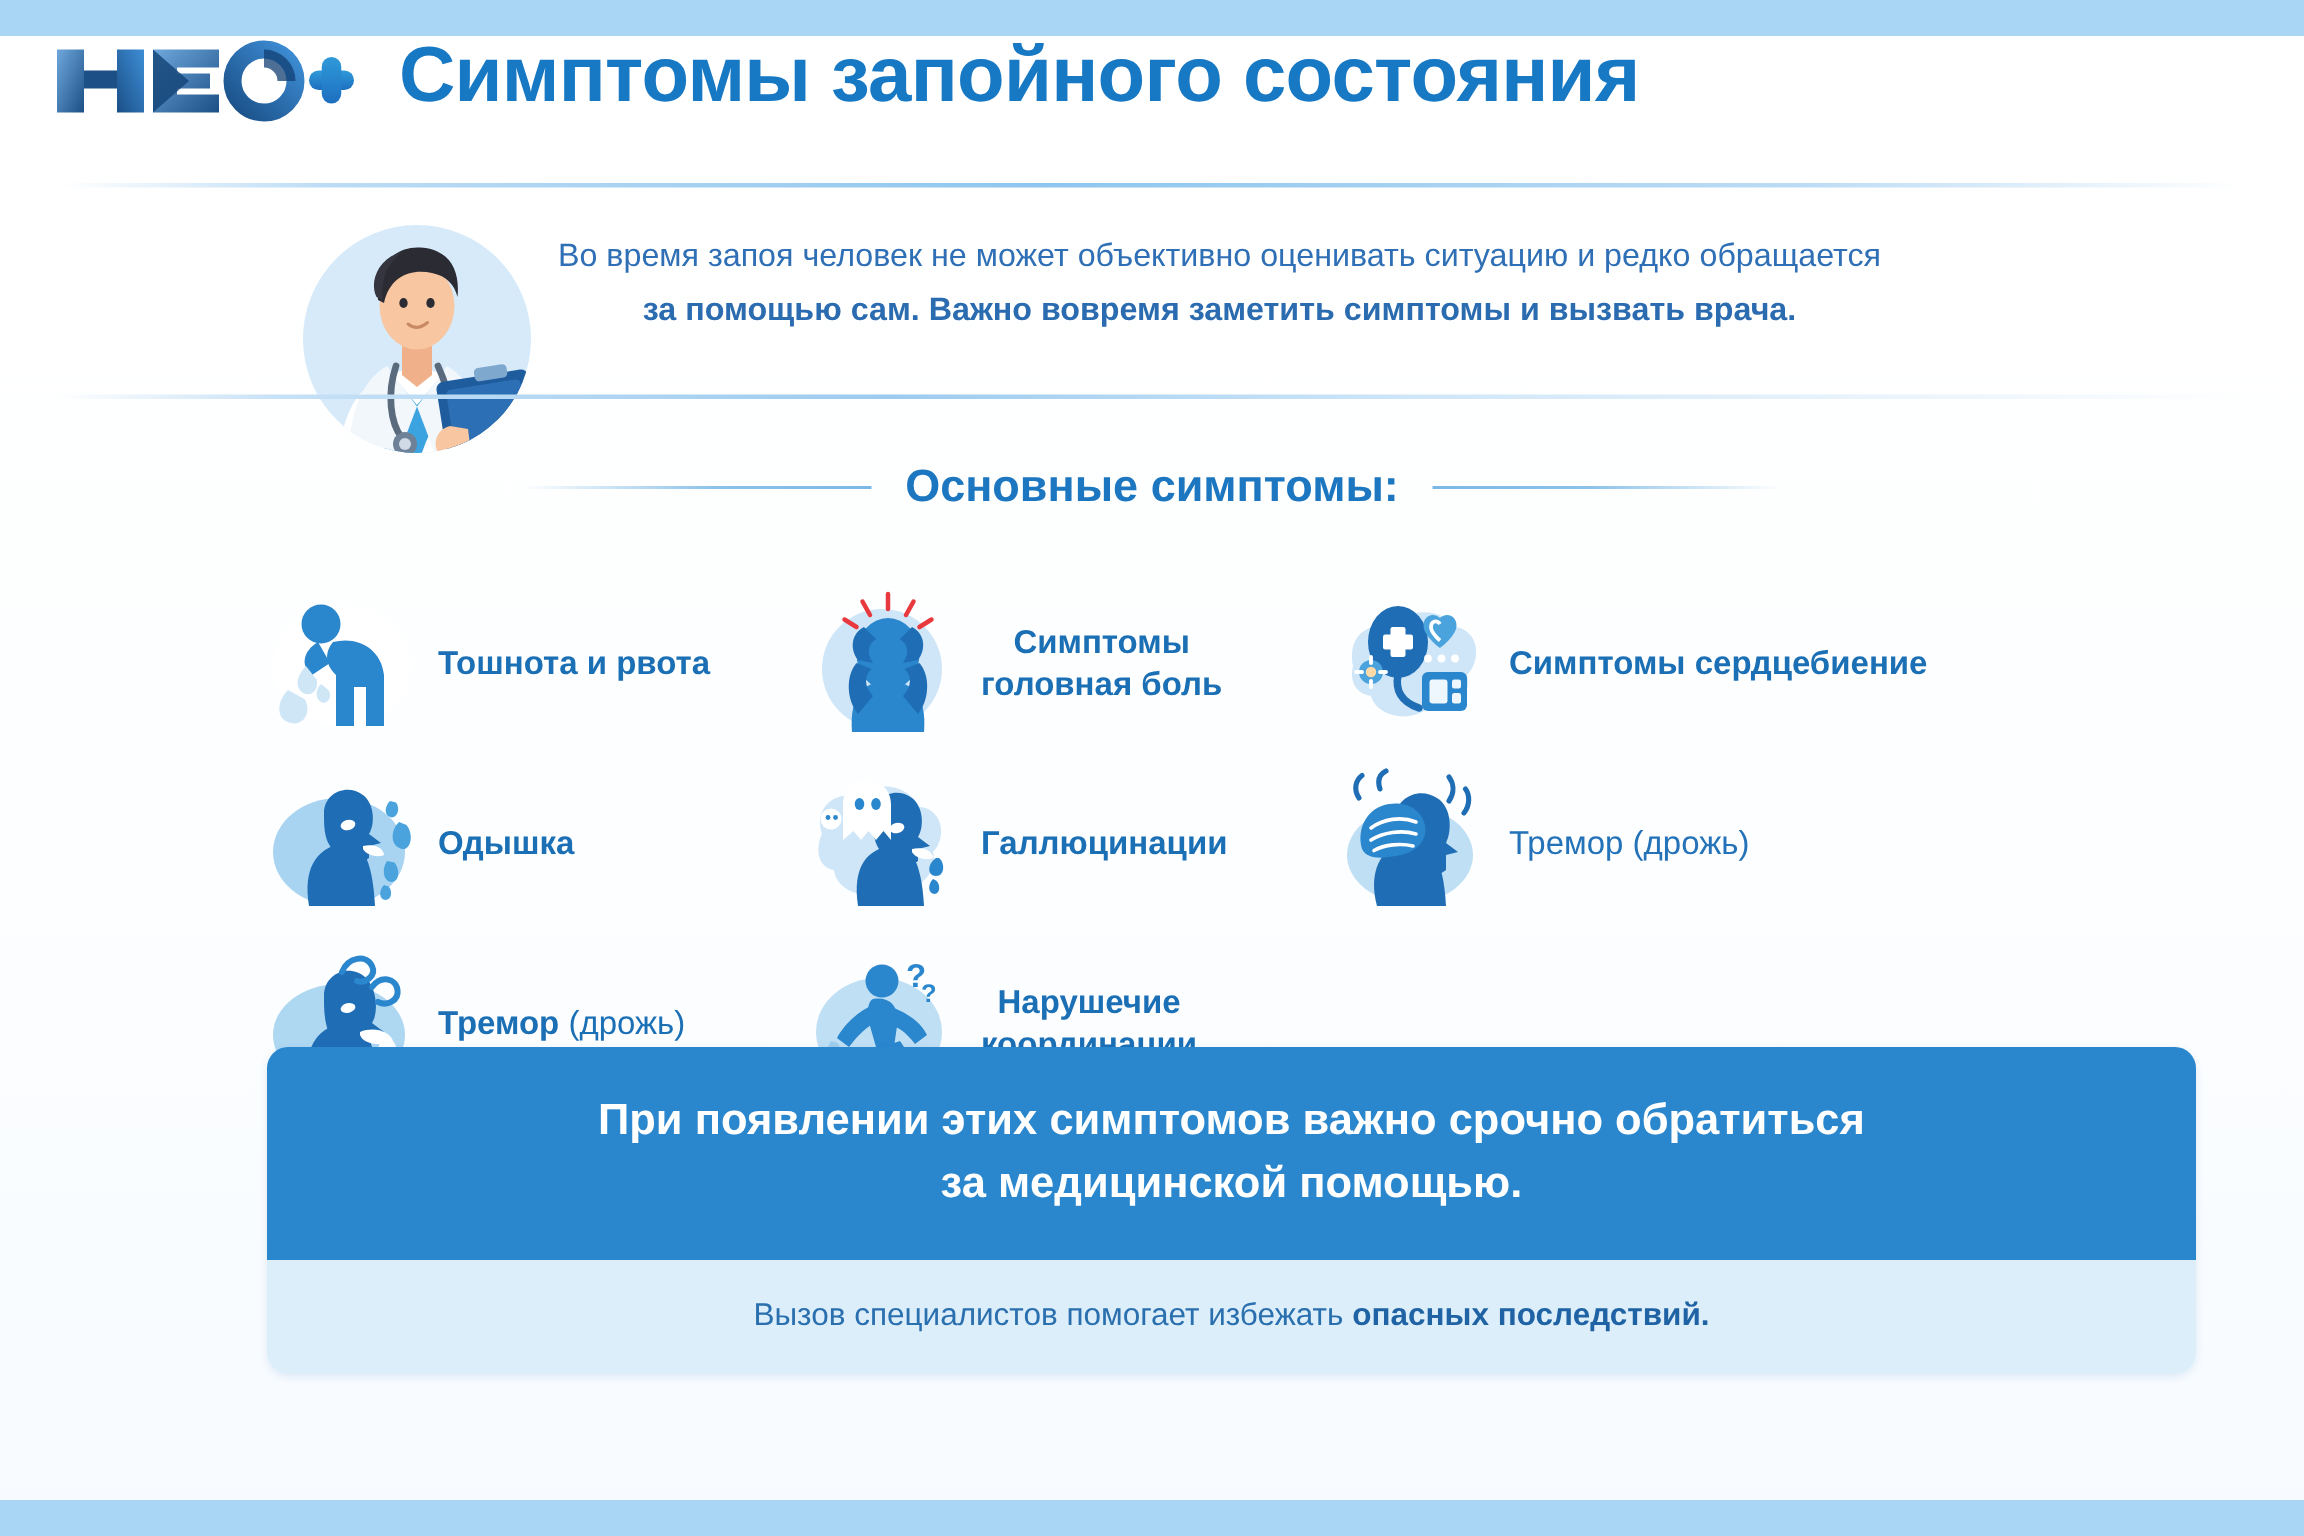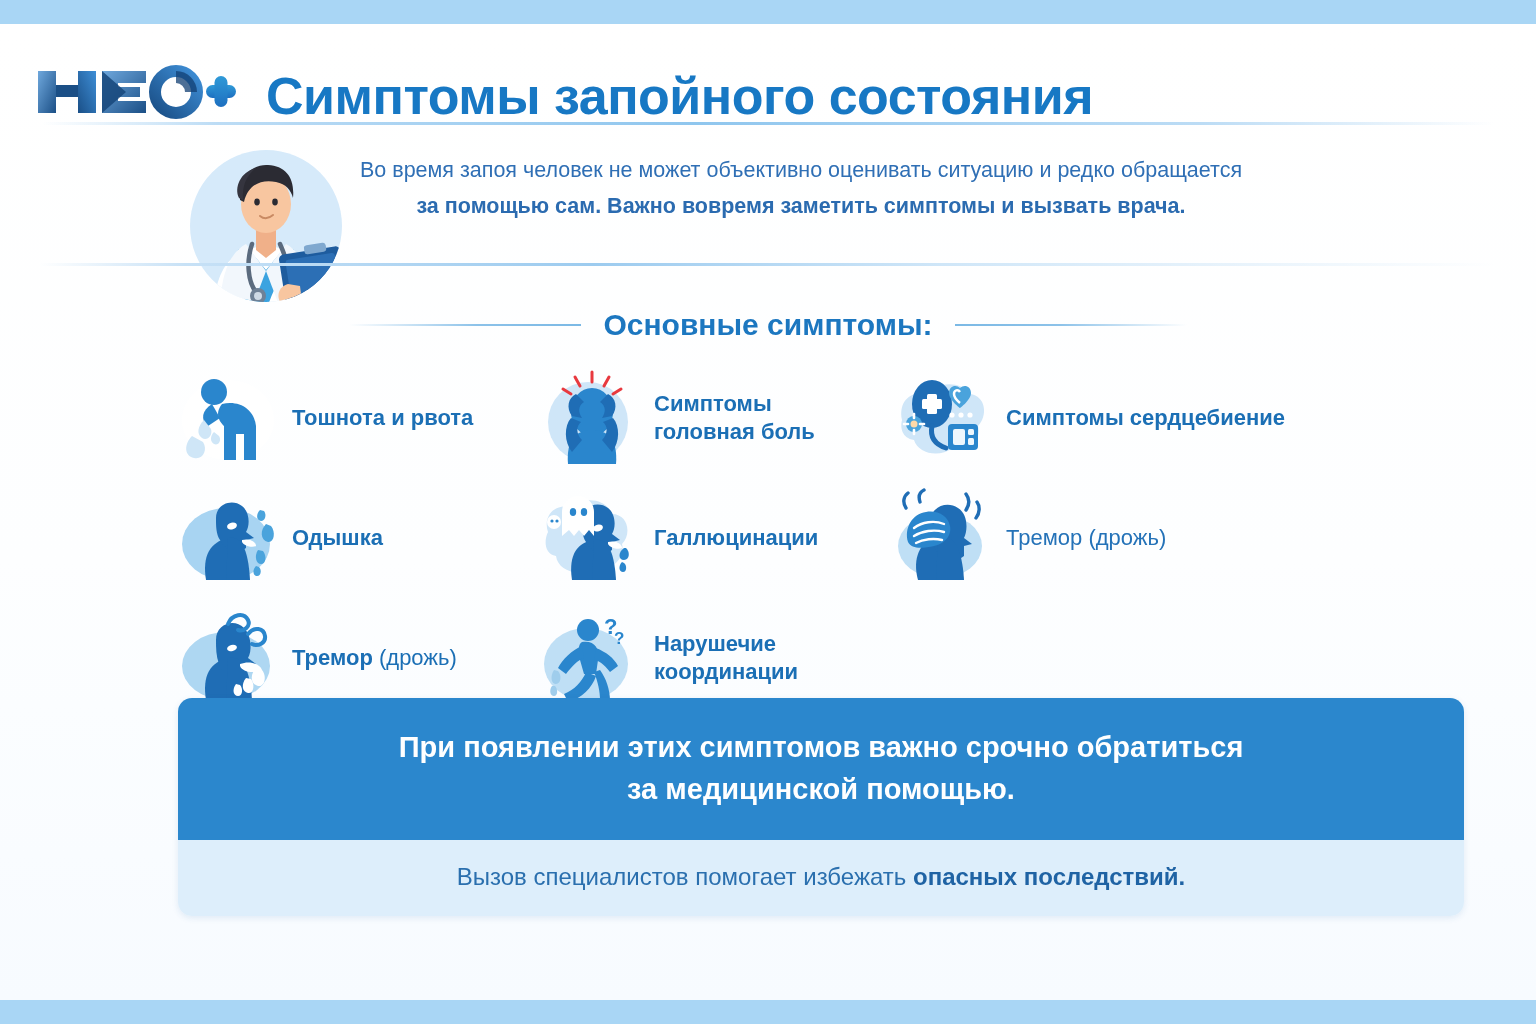--- a/index.html
+++ b/index.html
@@ -28,21 +28,21 @@
 
   .stage {
     position:absolute; left:0; top:24px;
     width:1536px; height:976px;
     background:linear-gradient(180deg,#ffffff 0%,#fdfeff 55%,#f7fbff 100%);
   }
 
   
   .header {
     position:absolute; left:0; top:0; width:1536px; height:98px;
-    display:flex; align-items:flex-end; padding-left:36px;
+    display:flex; align-items:flex-start; padding-left:36px;
   }
   .logo { display:flex; align-items:center; height:60px; }
   .logo svg { display:block; }
 
   .title {
     margin-left:30px;
     font-size:52px;
     font-weight:700;
     color:#1778c4;
     letter-spacing:-0.5px;
@@ -51,21 +51,21 @@
   }
 
   .header-rule {
     position:absolute; left:42px; top:98px; width:1452px; height:3px;
     background:linear-gradient(90deg,rgba(168,212,245,0) 0%,#bcdcf5 12%,#8fc6ee 45%,#bcdcf5 80%,rgba(168,212,245,0) 100%);
     border-radius:2px;
   }
 
   
   .intro-wrap {
-    position:absolute; left:0; top:108px; width:1367px; height:132px;
+    position:absolute; left:12px; top:108px; width:1367px; height:132px;
   }
   .doctor {
     position:absolute; left:176px; top:6px; width:186px; height:175px;
   }
   .intro-text {
     position:absolute; left:318px; top:20px; width:966px;
     text-align:center;
     color:#2f6fb5;
     font-size:21.5px;
     line-height:36px;
@@ -89,25 +89,26 @@
   }
   .section-line.right {
     background:linear-gradient(90deg,#7bb9e5 0%,#8cc2e9 45%,rgba(150,200,236,0) 100%);
   }
   .section-title {
     font-size:30px; font-weight:700; color:#1c77c0; white-space:nowrap;
   }
 
   
   .grid {
-    position:absolute; left:176px; top:334px;
+    position:absolute; left:176px; top:358px;
     width:1184px;
     display:grid;
     grid-template-columns:362px 352px 470px;
     grid-template-rows:120px 120px 120px;
+    text-align:center;
   }
   .cell { display:flex; align-items:center; }
   .cell .ico {
     width:104px; height:100px; flex:0 0 104px;
     display:flex; align-items:center; justify-content:center;
   }
   .cell .ico svg { display:block; }
   .cell .lbl {
     margin-left:12px;
     color:#1b6fb5;
@@ -135,21 +136,21 @@
     font-weight:700;
     line-height:42px;
   }
   .banner-bottom {
     background:#ddeefb;
     padding:22px 40px 24px;
     text-align:center;
   }
   .banner-bottom p {
     color:#2a6fae;
-    font-size:24px;
+    font-size:21px;
     font-weight:400;
     line-height:30px;
   }
   .banner-bottom .strong { font-weight:700; color:#1f63a4; }
 </style>
 </head>
 <body>
 
 <div class="band-top"></div>
 <div class="band-bottom"></div>

